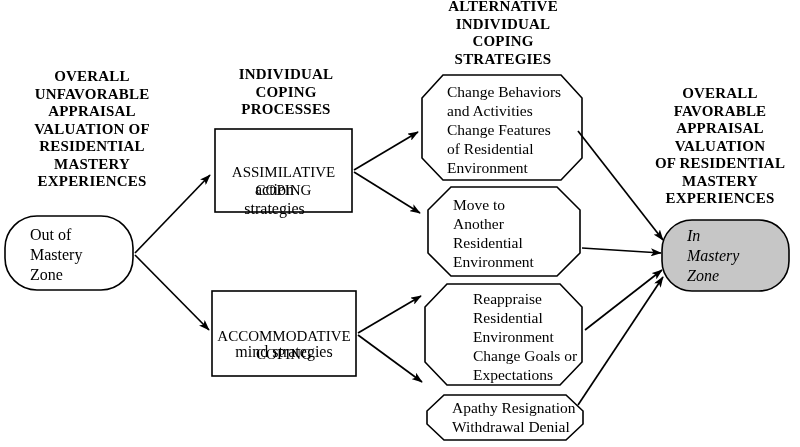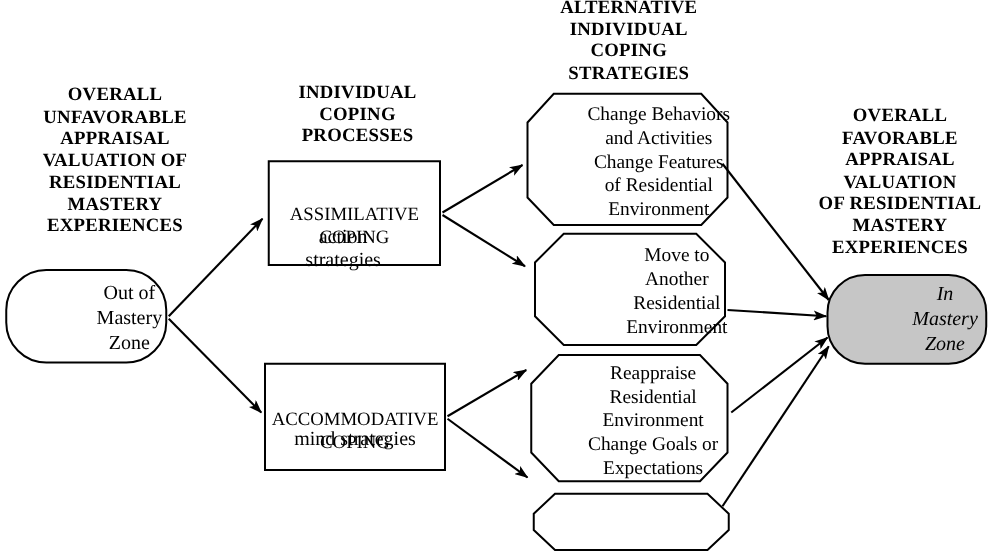--- a/index.html
+++ b/index.html
@@ -27,21 +27,20 @@
     position: absolute;
     text-align: center;
     font-weight: bold;
     font-size: 15px;
     line-height: 17.5px;
     letter-spacing: 0.2px;
     white-space: pre-line;
   }
   .nodetext {
     position: absolute;
-    text-align: center;
     font-size: 16px;
     line-height: 20px;
     white-space: pre-line;
     pointer-events: none;
     padding-left: 25px;
   }
   .nodetext.small {
     font-size: 15.5px;
     line-height: 19px;
   }
@@ -150,20 +149,22 @@
 and Activities
 Change Features
 of Residential
 Environment</div>
 
   <div class="nodetext small" style="left:428px; top:195px; width:177px;">Move to
 Another
 Residential
 Environment</div>
 
-  <div class="nodetext small" style="left:419px; top:289px; width:157px;">Reappraise
+  <div class="nodetext small" style="left:448px; top:289px; width:157px;">Reappraise
 Residential
 Environment
 Change Goals or
 Expectations</div>
 
+  <div class="nodetext small" style="left:427px; top:398px; width:156px;">Apathy Resignation
+Withdrawal Denial</div>
 
 </div>
 
 </body></html>

